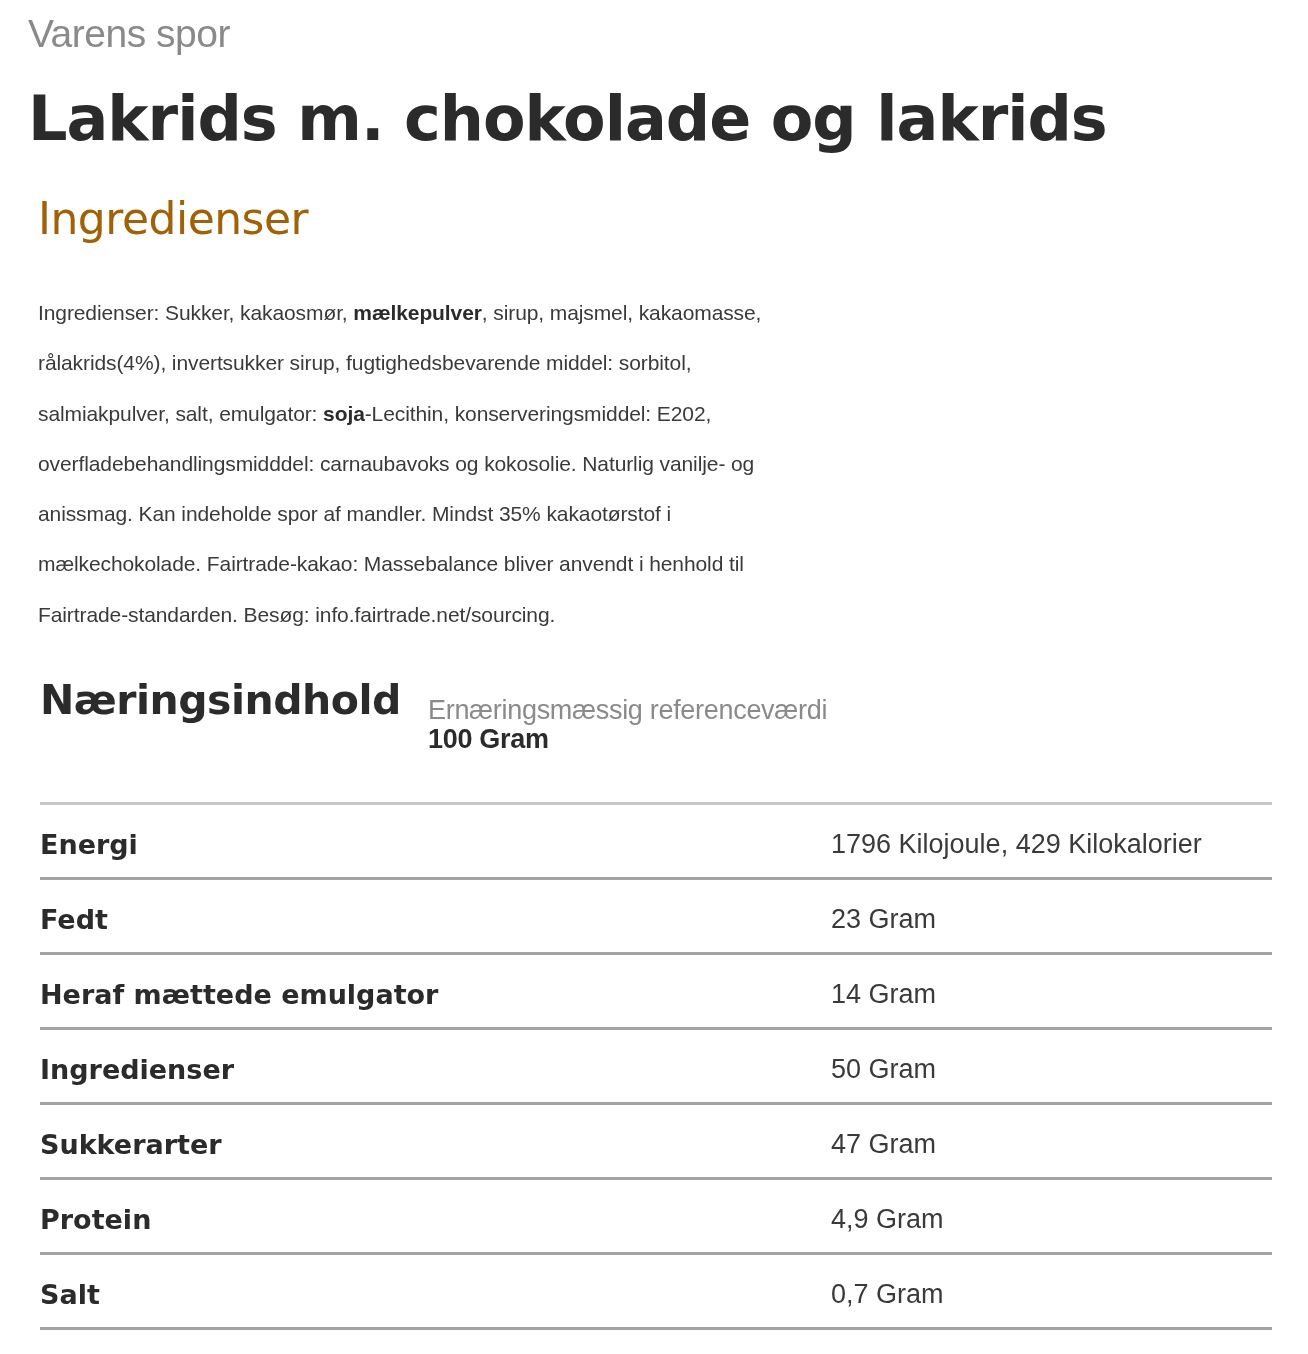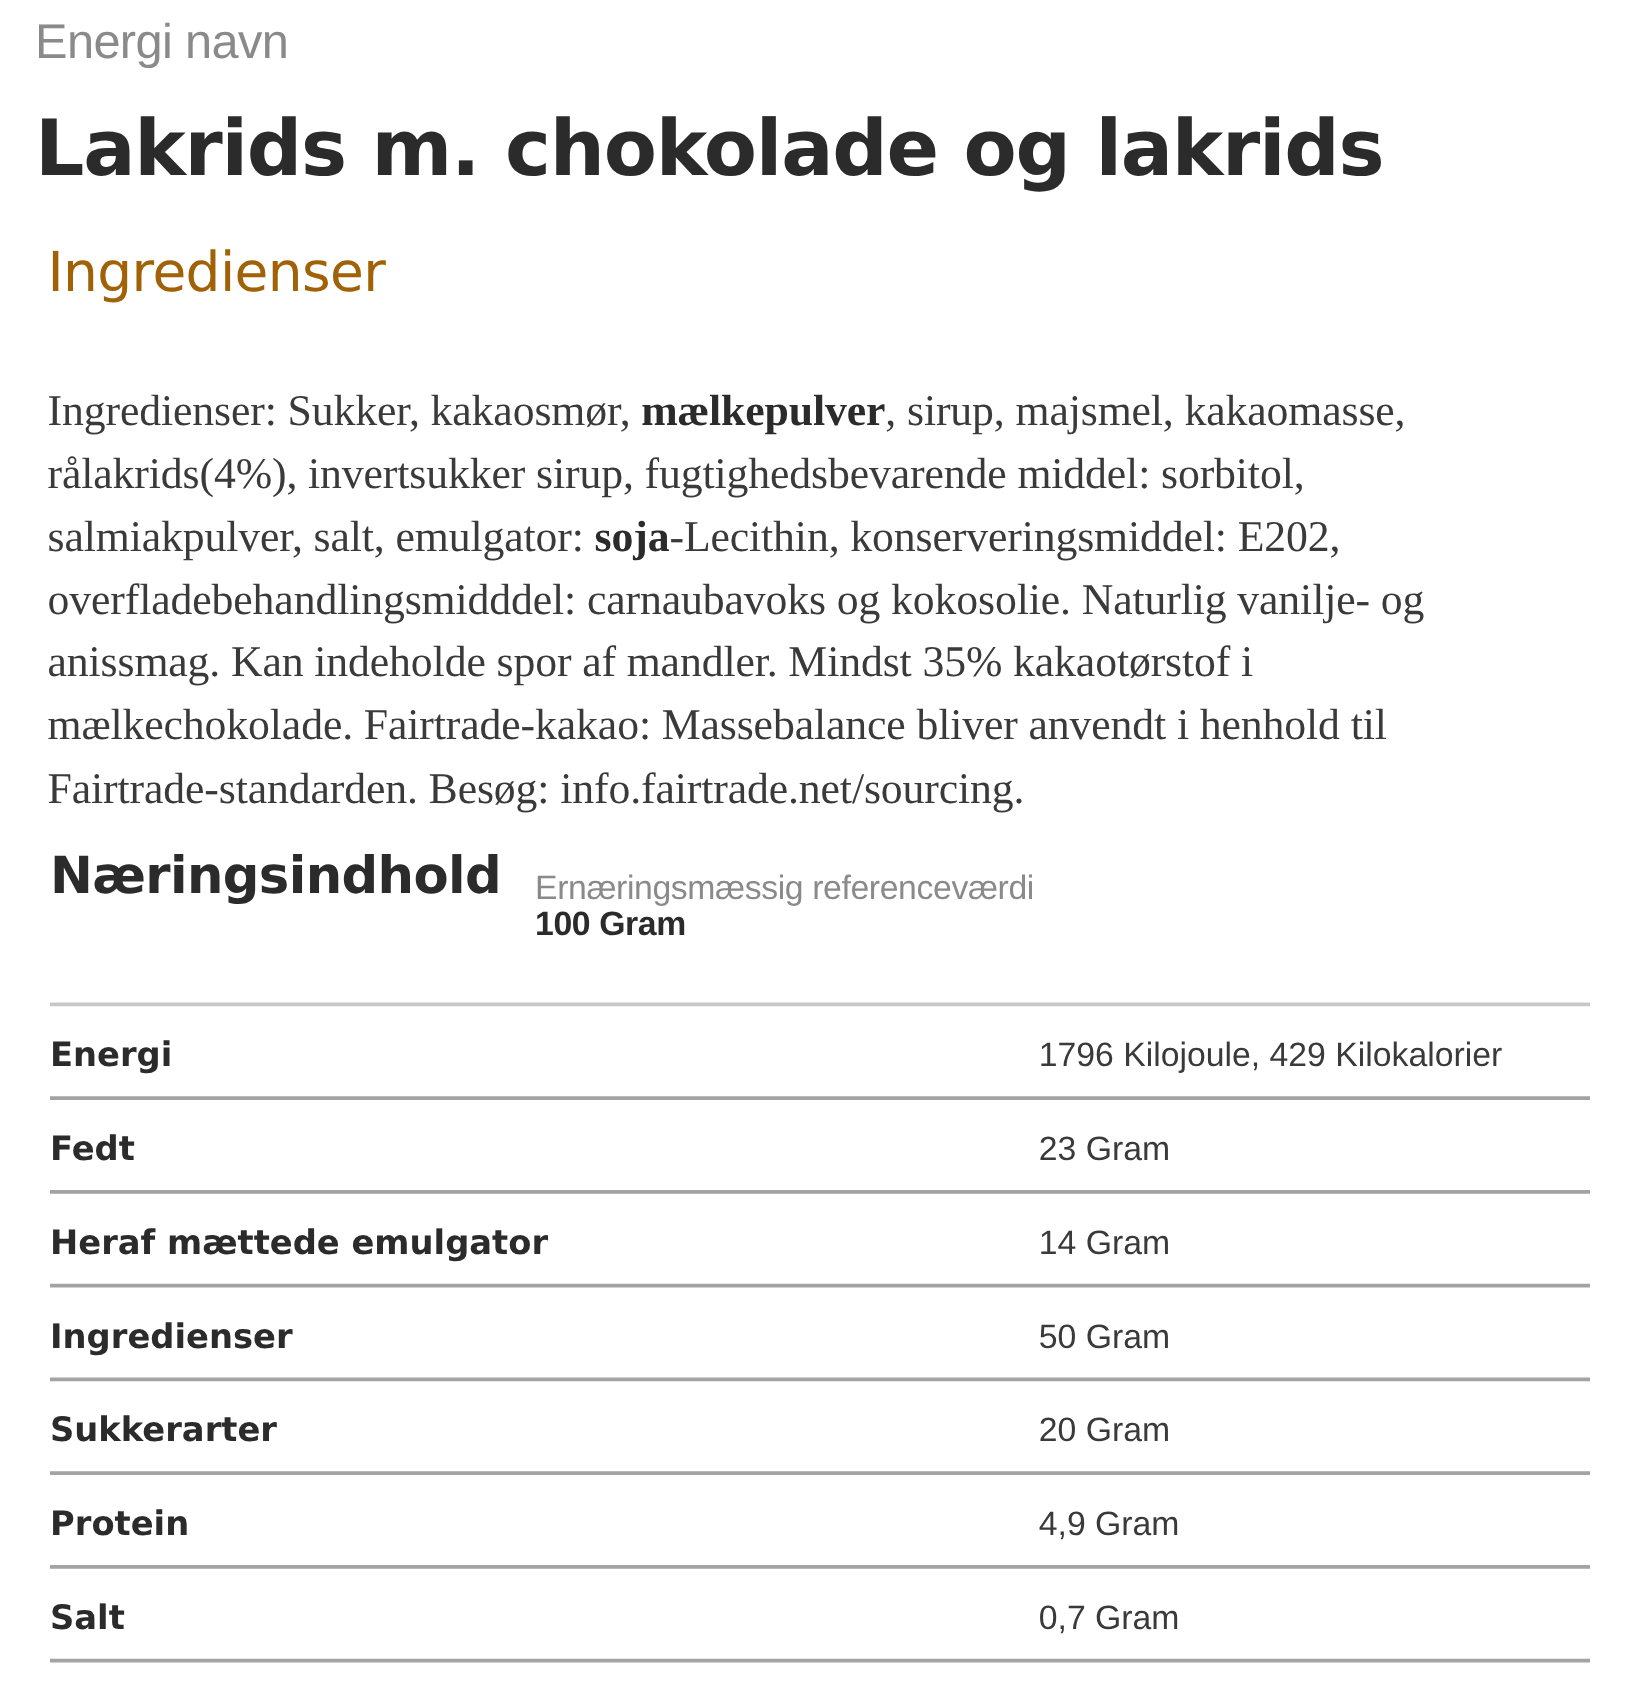--- a/index.html
+++ b/index.html
@@ -40,26 +40,26 @@
       left: 38px;
       top: 193px;
       font-size: 44px;
       font-weight: 400;
       color: #a16207;
       letter-spacing: -0.5px;
     }
     .ingredients-text {
       position: absolute;
       left: 38px;
-      top: 304px;
+      top: 288px;
       width: 1210px;
-      font-size: 35px;
+      font-size: 21px;
       line-height: 50.3px;
       color: #3a3a3a;
-      font-family: Liberation Serif, serif;
+      font-family: Liberation Sans, sans-serif;
       letter-spacing: -0.1px;
     }
     .ingredients-text .line {
       display: block;
       white-space: nowrap;
     }
     .ingredients-text b {
       font-weight: 700;
       color: #2b2b2b;
     }
@@ -117,21 +117,21 @@
       top: 24px;
       font-size: 27px;
       color: #3a3a3a;
       font-family: "Liberation Sans", sans-serif;
       white-space: nowrap;
     }
   </style>
 </head>
 <body>
 
-<div class="item-label">Energi navn</div>
+<div class="item-label">Varens spor</div>
 <h1 class="product-title" style="margin:0;">Lakrids m. chokolade og lakrids</h1>
 
 <h2 class="ingredients-heading" style="margin:0;">Ingredienser</h2>
 <div class="ingredients-text" id="ingredients-text">
     <span class="line"><span>Ingredienser: Sukker, kakaosmør, </span><b>mælkepulver</b><span>, sirup, majsmel, kakaomasse,</span></span>
     <span class="line"><span>rålakrids(4%), invertsukker sirup, fugtighedsbevarende middel: sorbitol,</span></span>
     <span class="line"><span>salmiakpulver, salt, emulgator: </span><b>soja</b><span>-Lecithin, konserveringsmiddel: E202,</span></span>
     <span class="line"><span>overfladebehandlingsmidddel: carnaubavoks og kokosolie. Naturlig vanilje- og</span></span>
     <span class="line"><span>anissmag. Kan indeholde spor af mandler. Mindst 35% kakaotørstof i</span></span>
     <span class="line"><span>mælkechokolade. Fairtrade-kakao: Massebalance bliver anvendt i henhold til</span></span>
@@ -154,21 +154,21 @@
   <div class="nutrition-row">
     <span class="name">Heraf mættede emulgator</span>
     <span class="value">14 Gram</span>
   </div>
   <div class="nutrition-row">
     <span class="name">Ingredienser</span>
     <span class="value">50 Gram</span>
   </div>
   <div class="nutrition-row">
     <span class="name">Sukkerarter</span>
-    <span class="value">20 Gram</span>
+    <span class="value">47 Gram</span>
   </div>
   <div class="nutrition-row">
     <span class="name">Protein</span>
     <span class="value">4,9 Gram</span>
   </div>
   <div class="nutrition-row">
     <span class="name">Salt</span>
     <span class="value">0,7 Gram</span>
   </div>
 </div>

